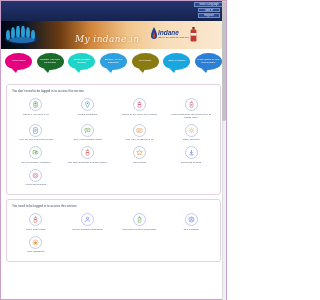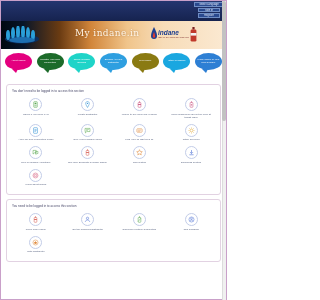--- a/index.html
+++ b/index.html
@@ -57,22 +57,23 @@
     overflow: hidden;
     display: flex;
     align-items: center;
   }
   .flame {
     position: absolute; left: 2px; top: 5px;
     width: 38px; height: 18px;
   }
   .brandword {
     position: absolute;
-    left: 74px; top: 7px;
+    left: 74px; top: 13px;
     font-family: "DejaVu Serif", serif;
+    font-style: italic;
     font-size: 9px;
     color: #fff6e8;
     letter-spacing: 0.4px;
     text-shadow: 0 0 2px rgba(120,60,10,.5);
   }
   .indane-logo {
     position: absolute;
     left: 150px; top: 6px;
     display: flex; align-items: center; gap: 1px;
   }

